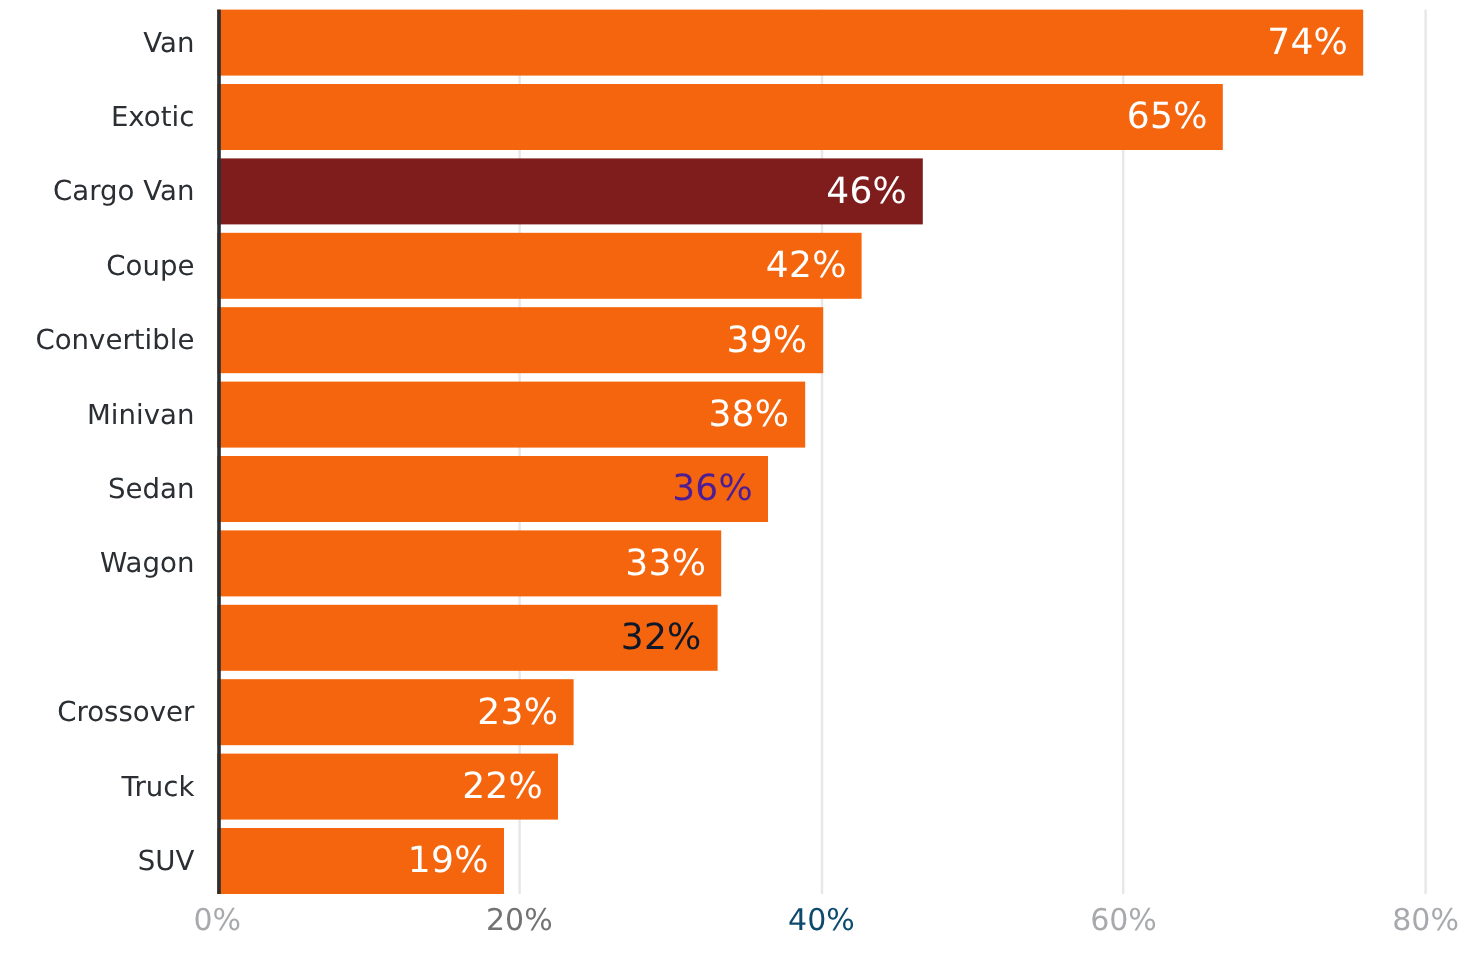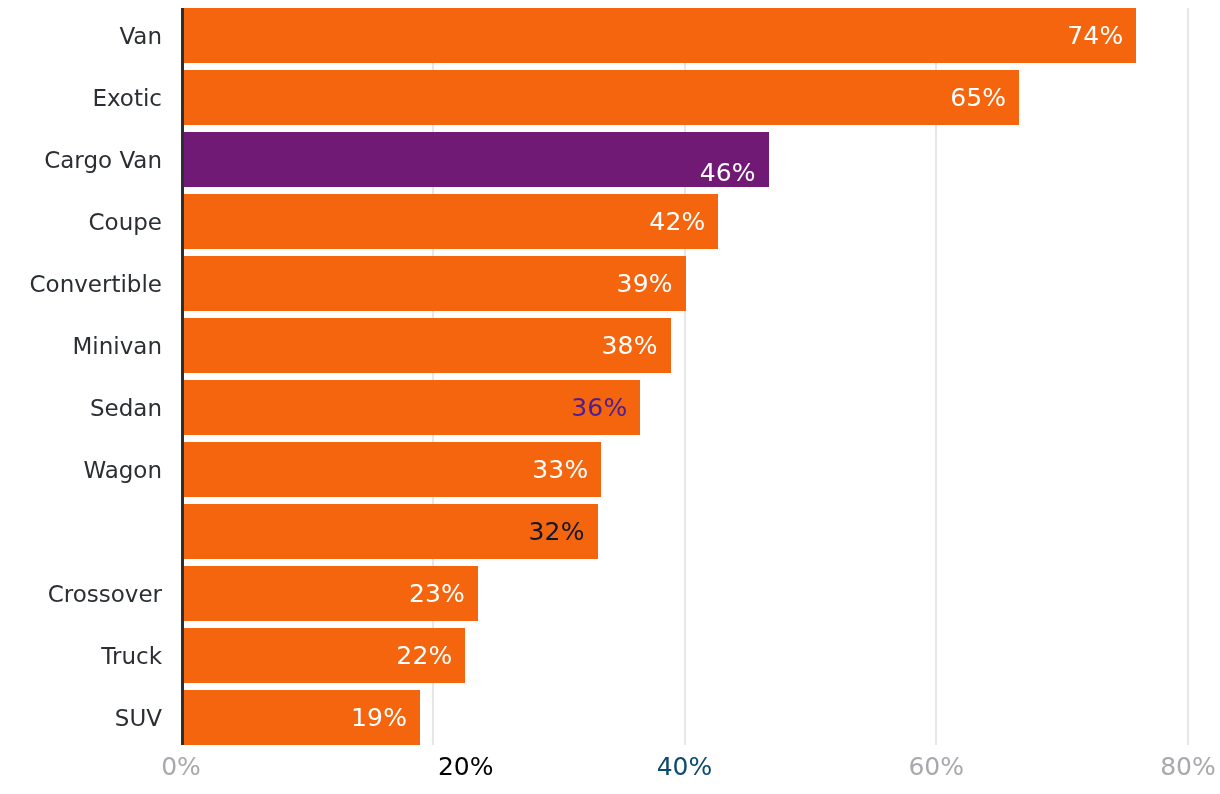--- a/index.html
+++ b/index.html
@@ -76,21 +76,21 @@
     height: 55px;
     background: #f4650d;
     display: flex;
     align-items: center;
     justify-content: flex-end;
     box-sizing: border-box;
     padding-right: 13px;
   }
   .bar-label {
     color: #ffffff;
-    font-size: 25px;
+    font-size: 30px;
     font-family: "DejaVu Sans", sans-serif;
     font-weight: 400;
     letter-spacing: 0.2px;
     white-space: nowrap;
   }
 
   
   .cat-labels {
     position: absolute;
     left: 0;
@@ -147,21 +147,21 @@
           <div class="bar" style="width: 955.391px; background: rgb(244, 101, 13); height: 55px;">
             <span class="bar-label" style="color: rgb(255, 255, 255);">74%</span>
           </div>
         </div>
         <div class="bar-row" style="top: 62px;">
           <div class="bar" style="width: 838.327px; background: rgb(244, 101, 13); height: 55px;">
             <span class="bar-label" style="color: rgb(255, 255, 255);">65%</span>
           </div>
         </div>
         <div class="bar-row" style="top: 124px;">
-          <div class="bar" style="width: 587.836px; background: #701a75; height: 55px; align-items: flex-end;">
+          <div class="bar" style="width: 587.836px; background: #7f1d1d; height: 55px;">
             <span class="bar-label" style="color: rgb(255, 255, 255);">46%</span>
           </div>
         </div>
         <div class="bar-row" style="top: 186px;">
           <div class="bar" style="width: 537.486px; background: rgb(244, 101, 13); height: 55px;">
             <span class="bar-label" style="color: rgb(255, 255, 255);">42%</span>
           </div>
         </div>
         <div class="bar-row" style="top: 248px;">
           <div class="bar" style="width: 504.759px; background: rgb(244, 101, 13); height: 55px;">
@@ -217,19 +217,19 @@
       <div class="cat-label" style="top: 372px; color: rgb(43, 47, 51);">Sedan</div>
       <div class="cat-label" style="top: 310px; color: rgb(43, 47, 51);">Minivan</div>
       <div class="cat-label" style="top: 434px; color: rgb(43, 47, 51);">Wagon</div>
       <div class="cat-label" style="top: 558px; color: rgb(43, 47, 51);">Crossover</div>
       <div class="cat-label" style="top: 620px; color: rgb(43, 47, 51);">Truck</div>
       <div class="cat-label" style="top: 682px; color: rgb(43, 47, 51);">SUV</div>
     </div>
 
   <div class="tick-labels">
       <div class="tick-label" style="left: 181px; color: rgb(167, 169, 172);">0%</div>
-      <div class="tick-label" style="left: 432.75px; color: #000000; margin-left: 33px;">20%</div>
+      <div class="tick-label" style="left: 432.75px; color: #737373;">20%</div>
       <div class="tick-label" style="left: 684.5px; color: #0c4a6e;">40%</div>
       <div class="tick-label" style="left: 936.25px; color: rgb(167, 169, 172);">60%</div>
       <div class="tick-label" style="left: 1188px; color: rgb(167, 169, 172);">80%</div>
     </div>
 
 </div>
 
 </body></html>

